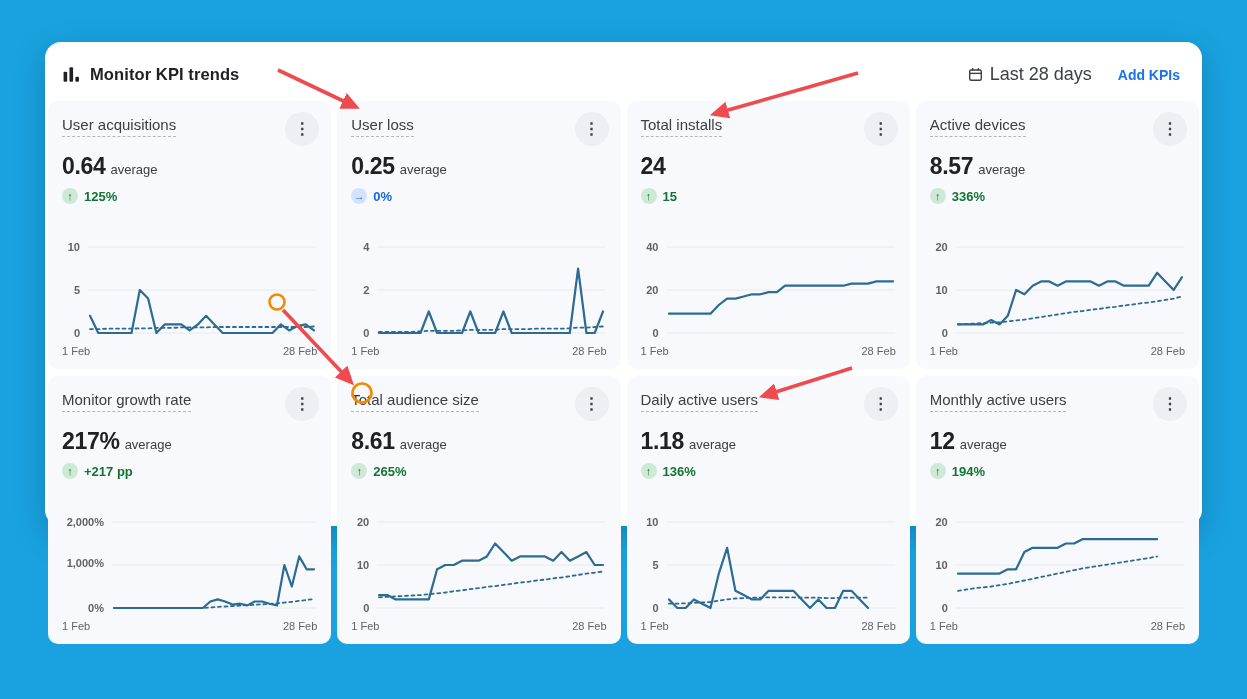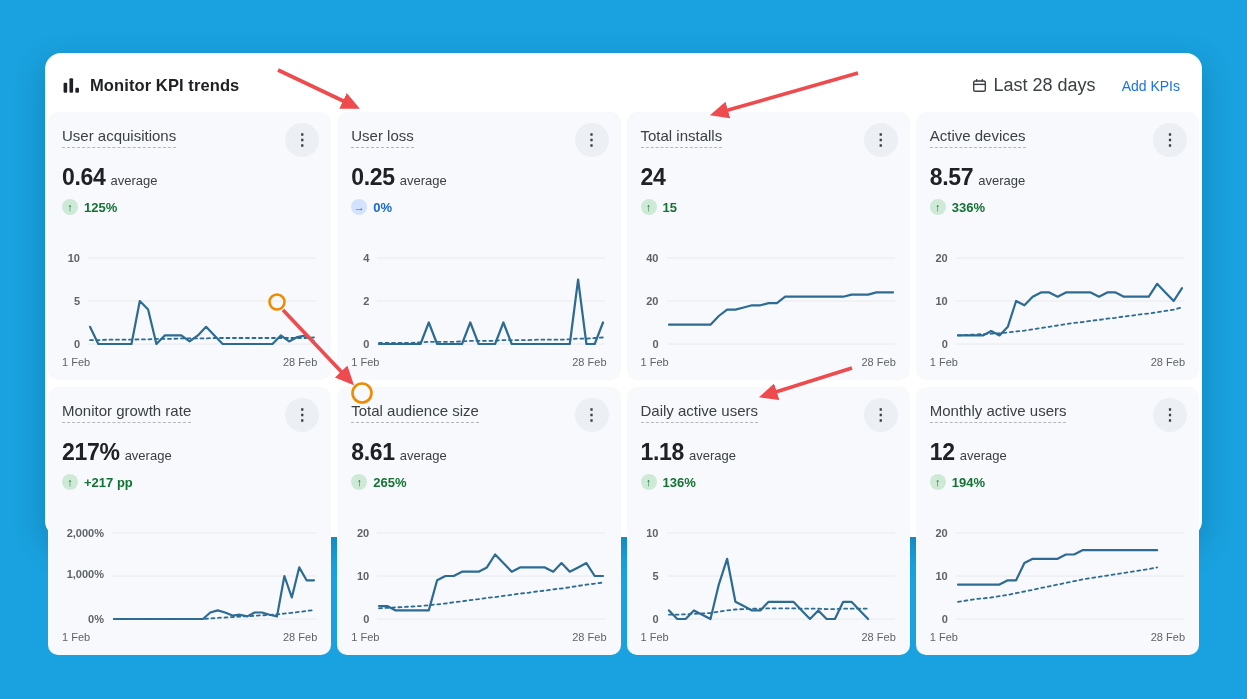--- a/index.html
+++ b/index.html
@@ -1,28 +1,28 @@
 <!DOCTYPE html>
 <html><head>
 <meta charset="utf-8">
 <style>
   * { margin:0; padding:0; box-sizing:border-box; }
   html,body { width:1247px; height:699px; overflow:hidden;
     font-family:"Liberation Sans", sans-serif; }
   body { background:#19a2df; position:relative; }
 
   .panel { position:absolute; left:45px; top:42px; width:1157px; height:484px;
-    background:#ffffff; border-radius:16px; box-shadow:0 10px 30px rgba(0,40,70,.25);margin-top:11px; }
+    background:#ffffff; border-radius:16px; box-shadow:0 10px 30px rgba(0,40,70,.25); }
 
   .panel-header { display:flex; align-items:center; padding:22px 22px 16px 18px; }
   .ph-left { display:flex; align-items:center; gap:10px; }
   .ph-title { font-size:16.5px; font-weight:700; color:#202124; letter-spacing:.1px; }
   .ph-right { margin-left:auto; display:flex; align-items:center; gap:26px; }
   .date-range { display:flex; align-items:center; gap:7px; font-size:18px; color:#3c4043; cursor:pointer; }
-  .add-kpis { font-size:14px; font-weight:400; color:#1a73e8; cursor:pointer; }
+  .add-kpis { font-size:14px; font-weight:700; color:#1a73e8; cursor:pointer; }
 
   .kpi-grid { display:grid; grid-template-columns:repeat(4,1fr);
     grid-auto-rows:268px; gap:7px 6px; padding:0 3px 12px 3px; }
 
   .kpi-card { background:#f7f9fc; border-radius:10px; padding:13px 14px 12px 14px;
     display:flex; flex-direction:column; position:relative; }
   .card-head { display:flex; justify-content:space-between; align-items:flex-start; }
   .kpi-title { font-size:15px; color:#3c4043; border-bottom:1px dashed #b4b8bd;
     padding-bottom:3px; cursor:pointer; margin-top:2px; }
   .menu-btn { width:34px; height:34px; border-radius:50%; background:#eceff4; border:none;

